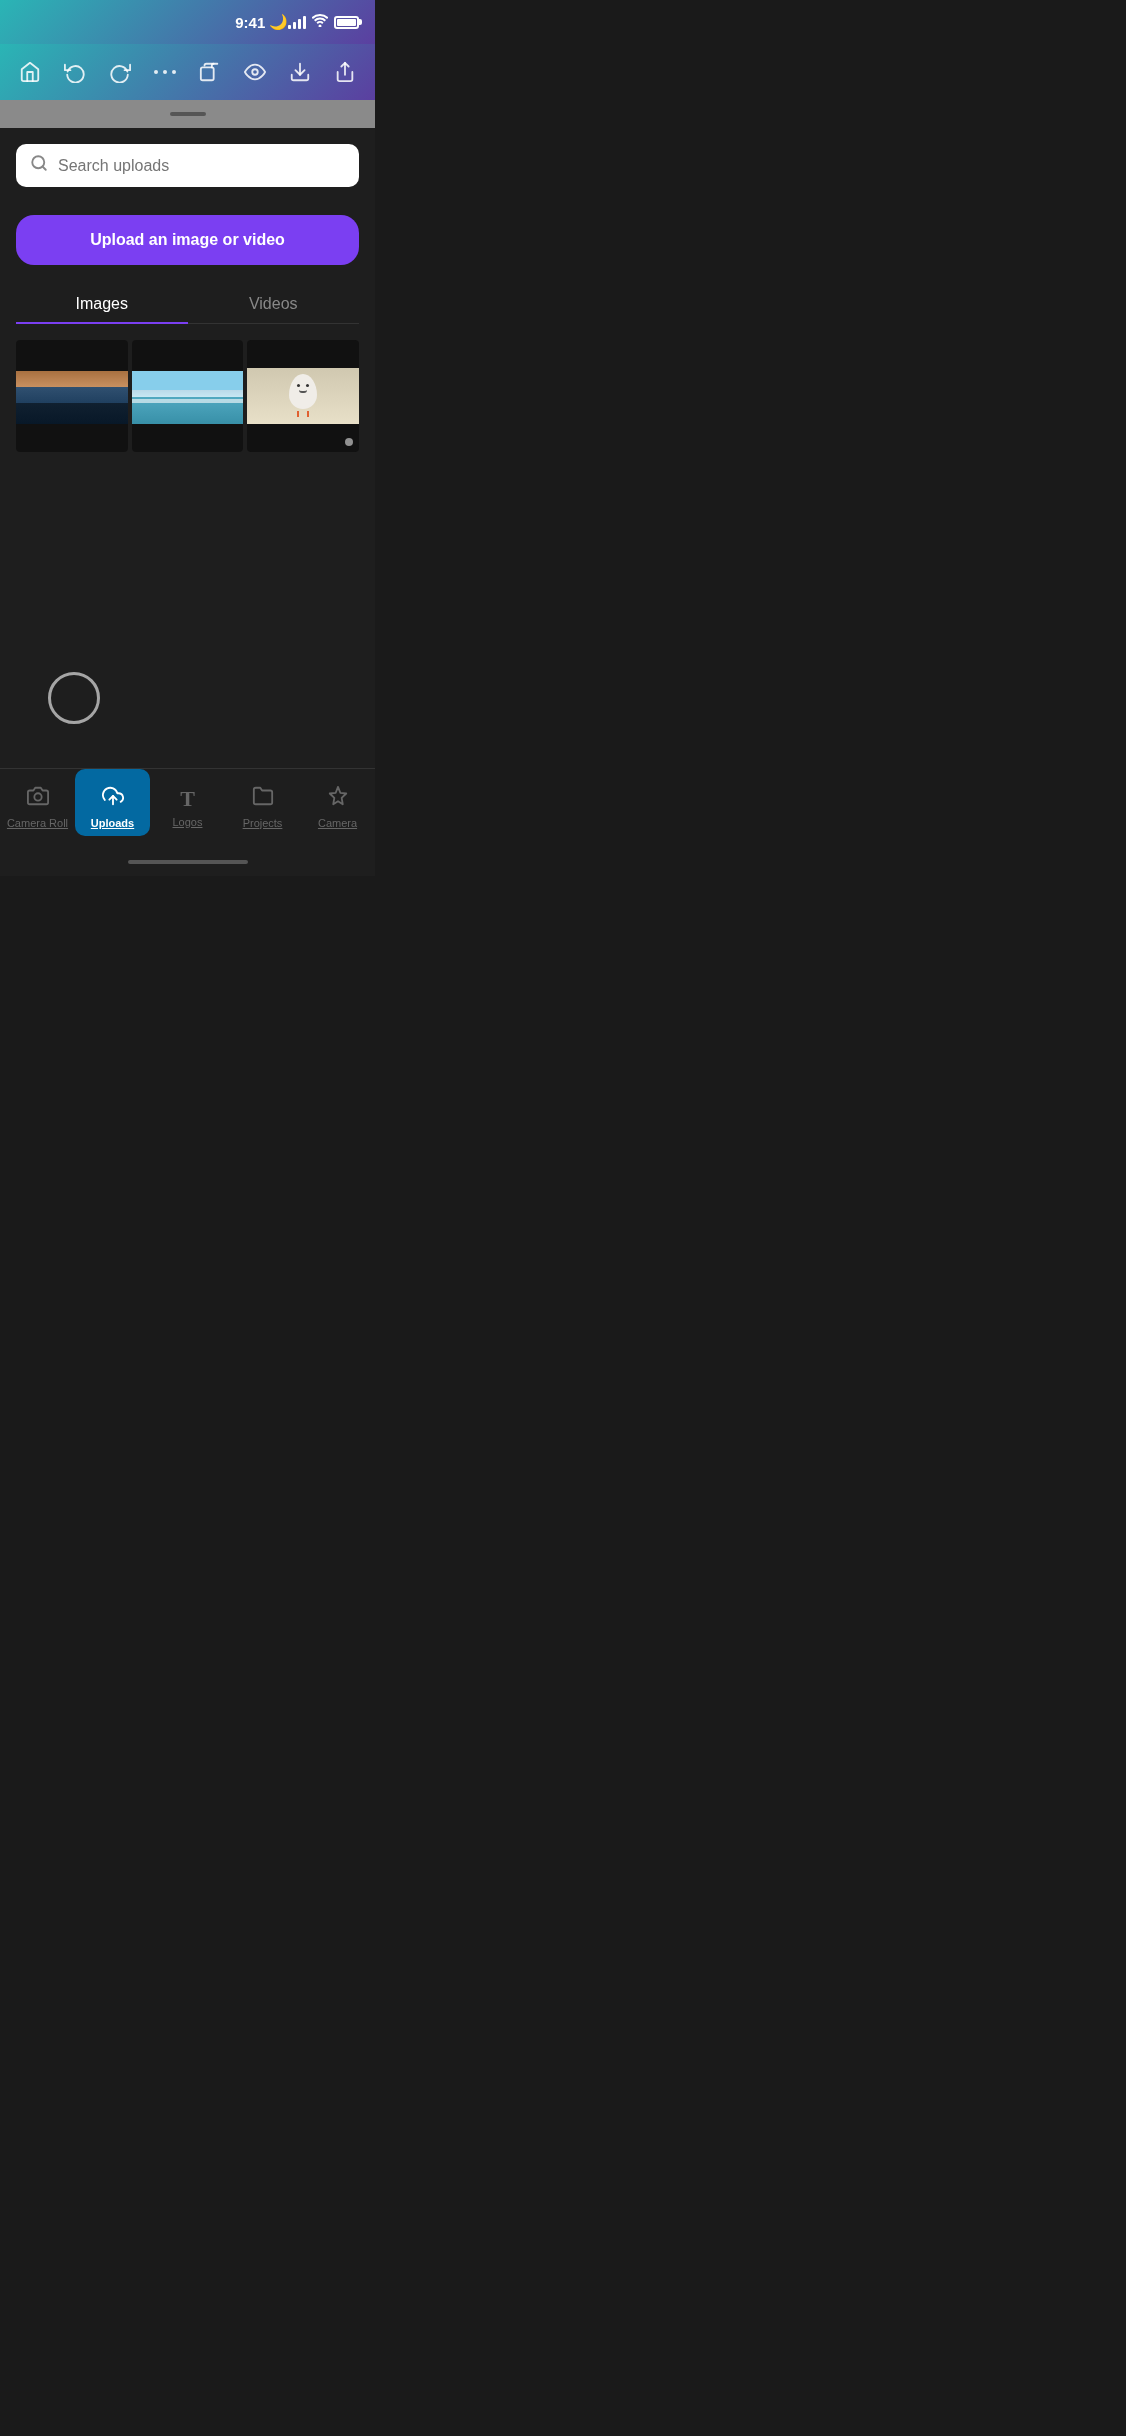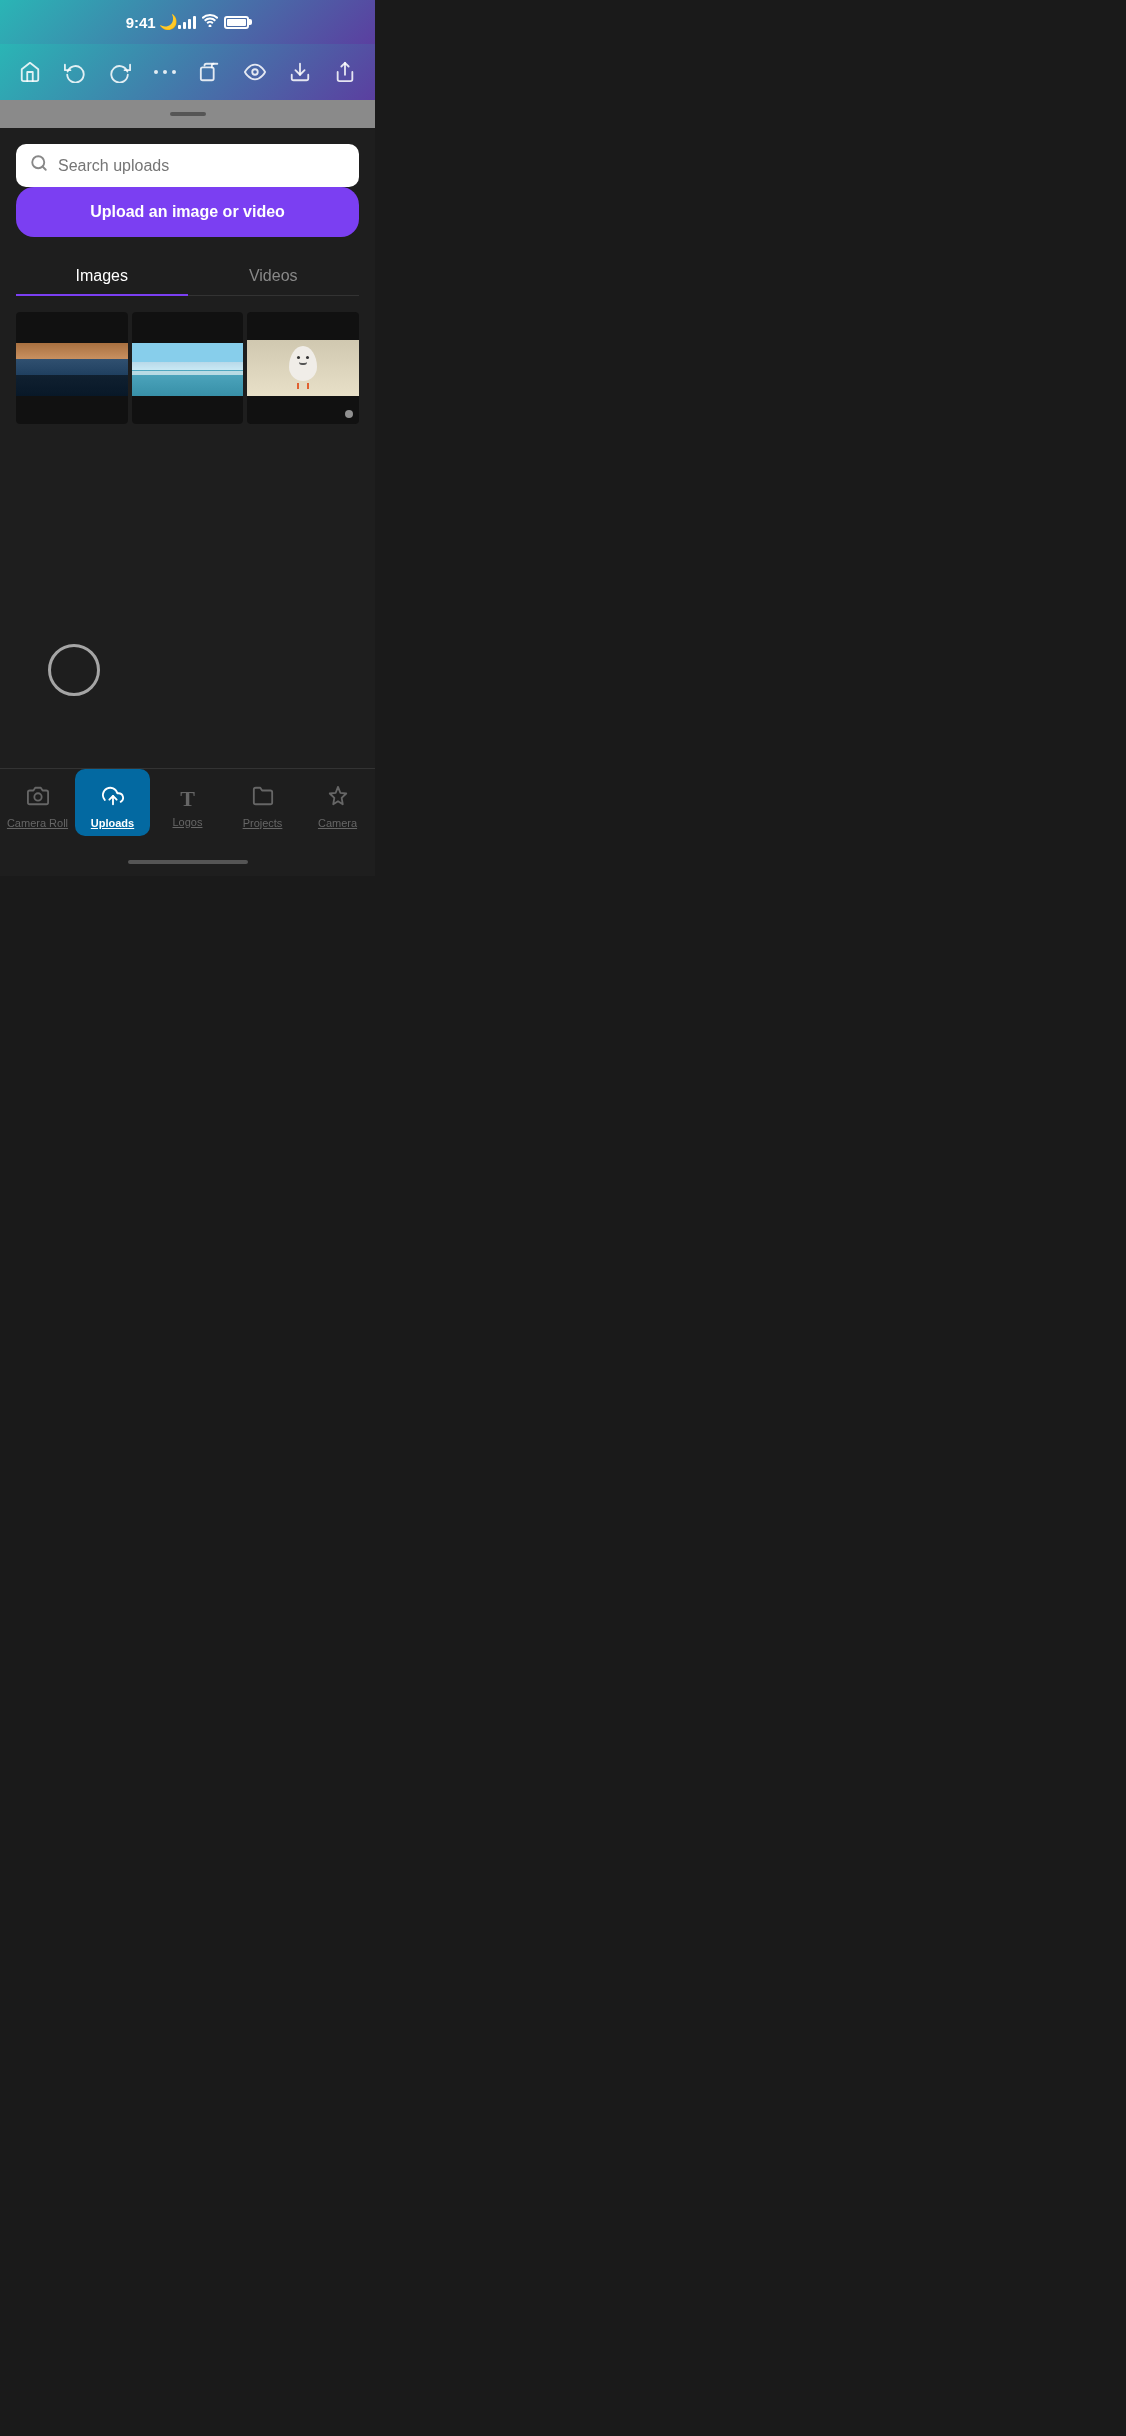--- a/index.html
+++ b/index.html
@@ -12,21 +12,21 @@
       background: #1a1a1a;
       overflow-x: hidden;
     }
 
     
     .status-bar {
       background: linear-gradient(135deg, #2ab5b5 0%, #5b3fa0 100%);
       height: 44px;
       display: flex;
       align-items: center;
-      justify-content: center;
+      justify-content: flex-end;
       padding: 0 16px;
     }
 
     .status-time {
       color: white;
       font-size: 15px;
       font-weight: 600;
       display: flex;
       align-items: center;
       gap: 4px;
@@ -125,21 +125,21 @@
 
     
     .main-panel {
       background: #1e1e1e;
       min-height: 640px;
       padding: 16px 16px 0 16px;
     }
 
     
     .search-container {
-      margin-bottom: 0;
+      margin-bottom: 28px;
     }
 
     .search-input-wrapper {
       background: white;
       border-radius: 10px;
       display: flex;
       align-items: center;
       padding: 10px 14px;
       gap: 10px;
     }

